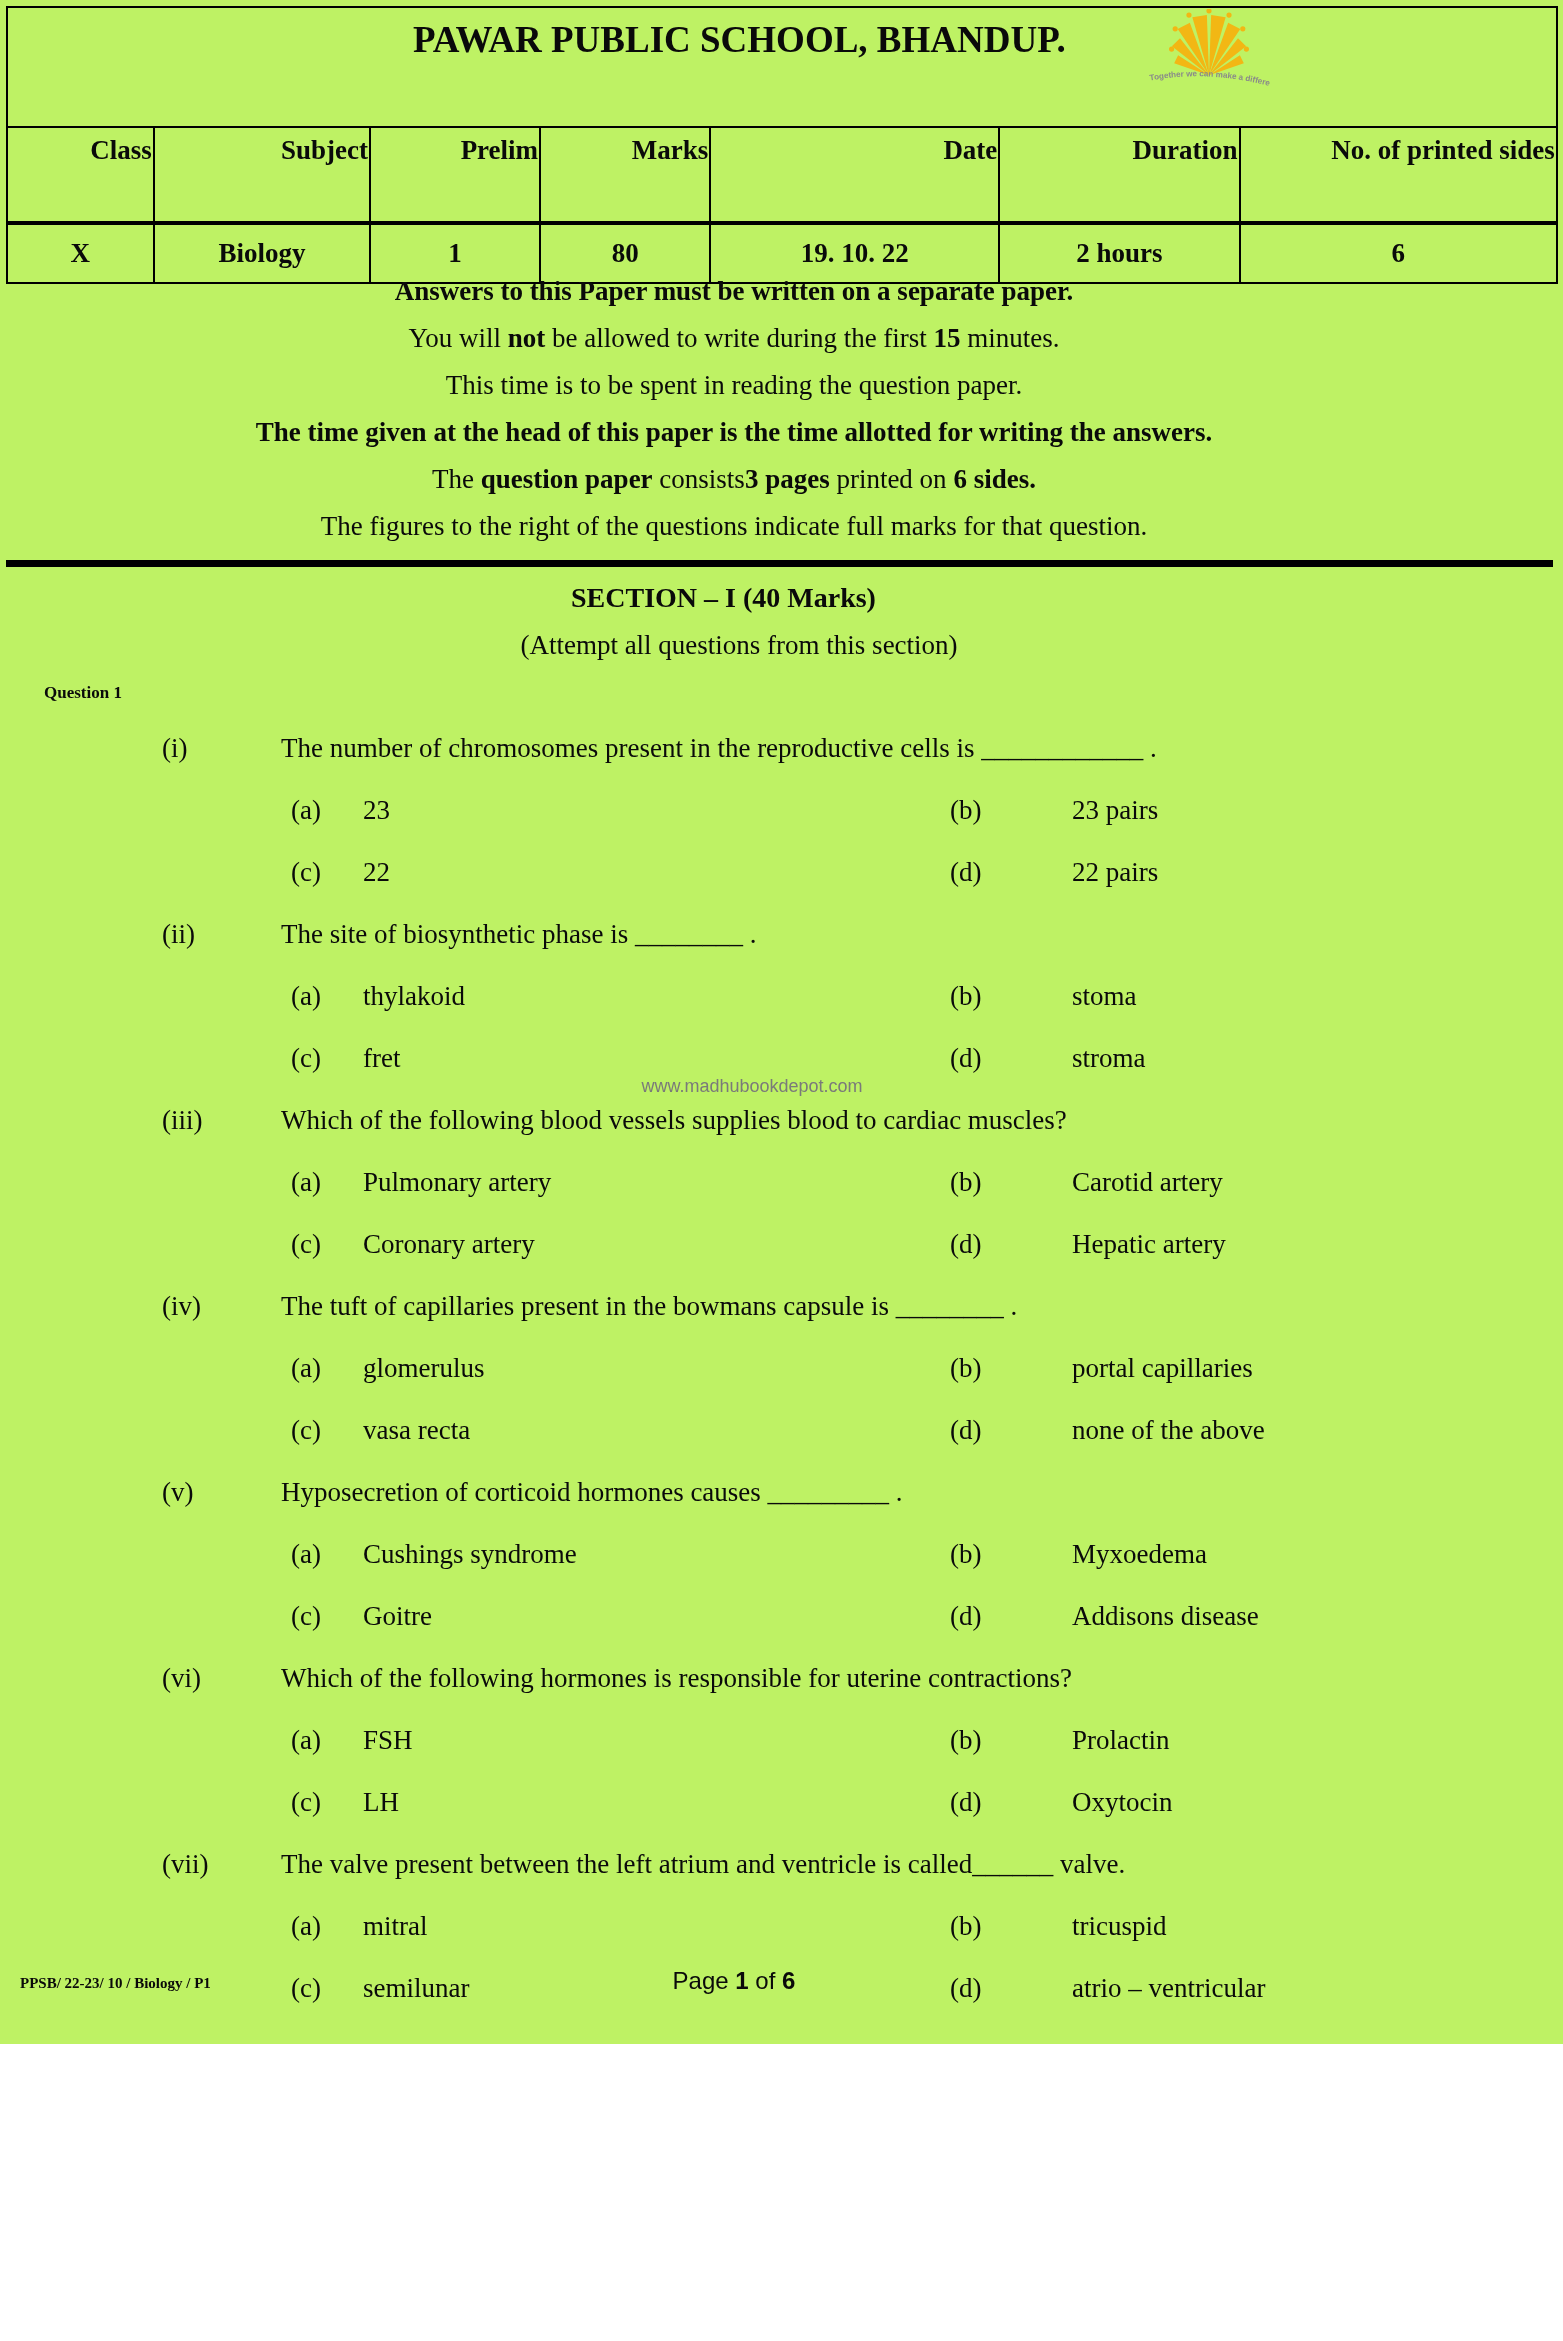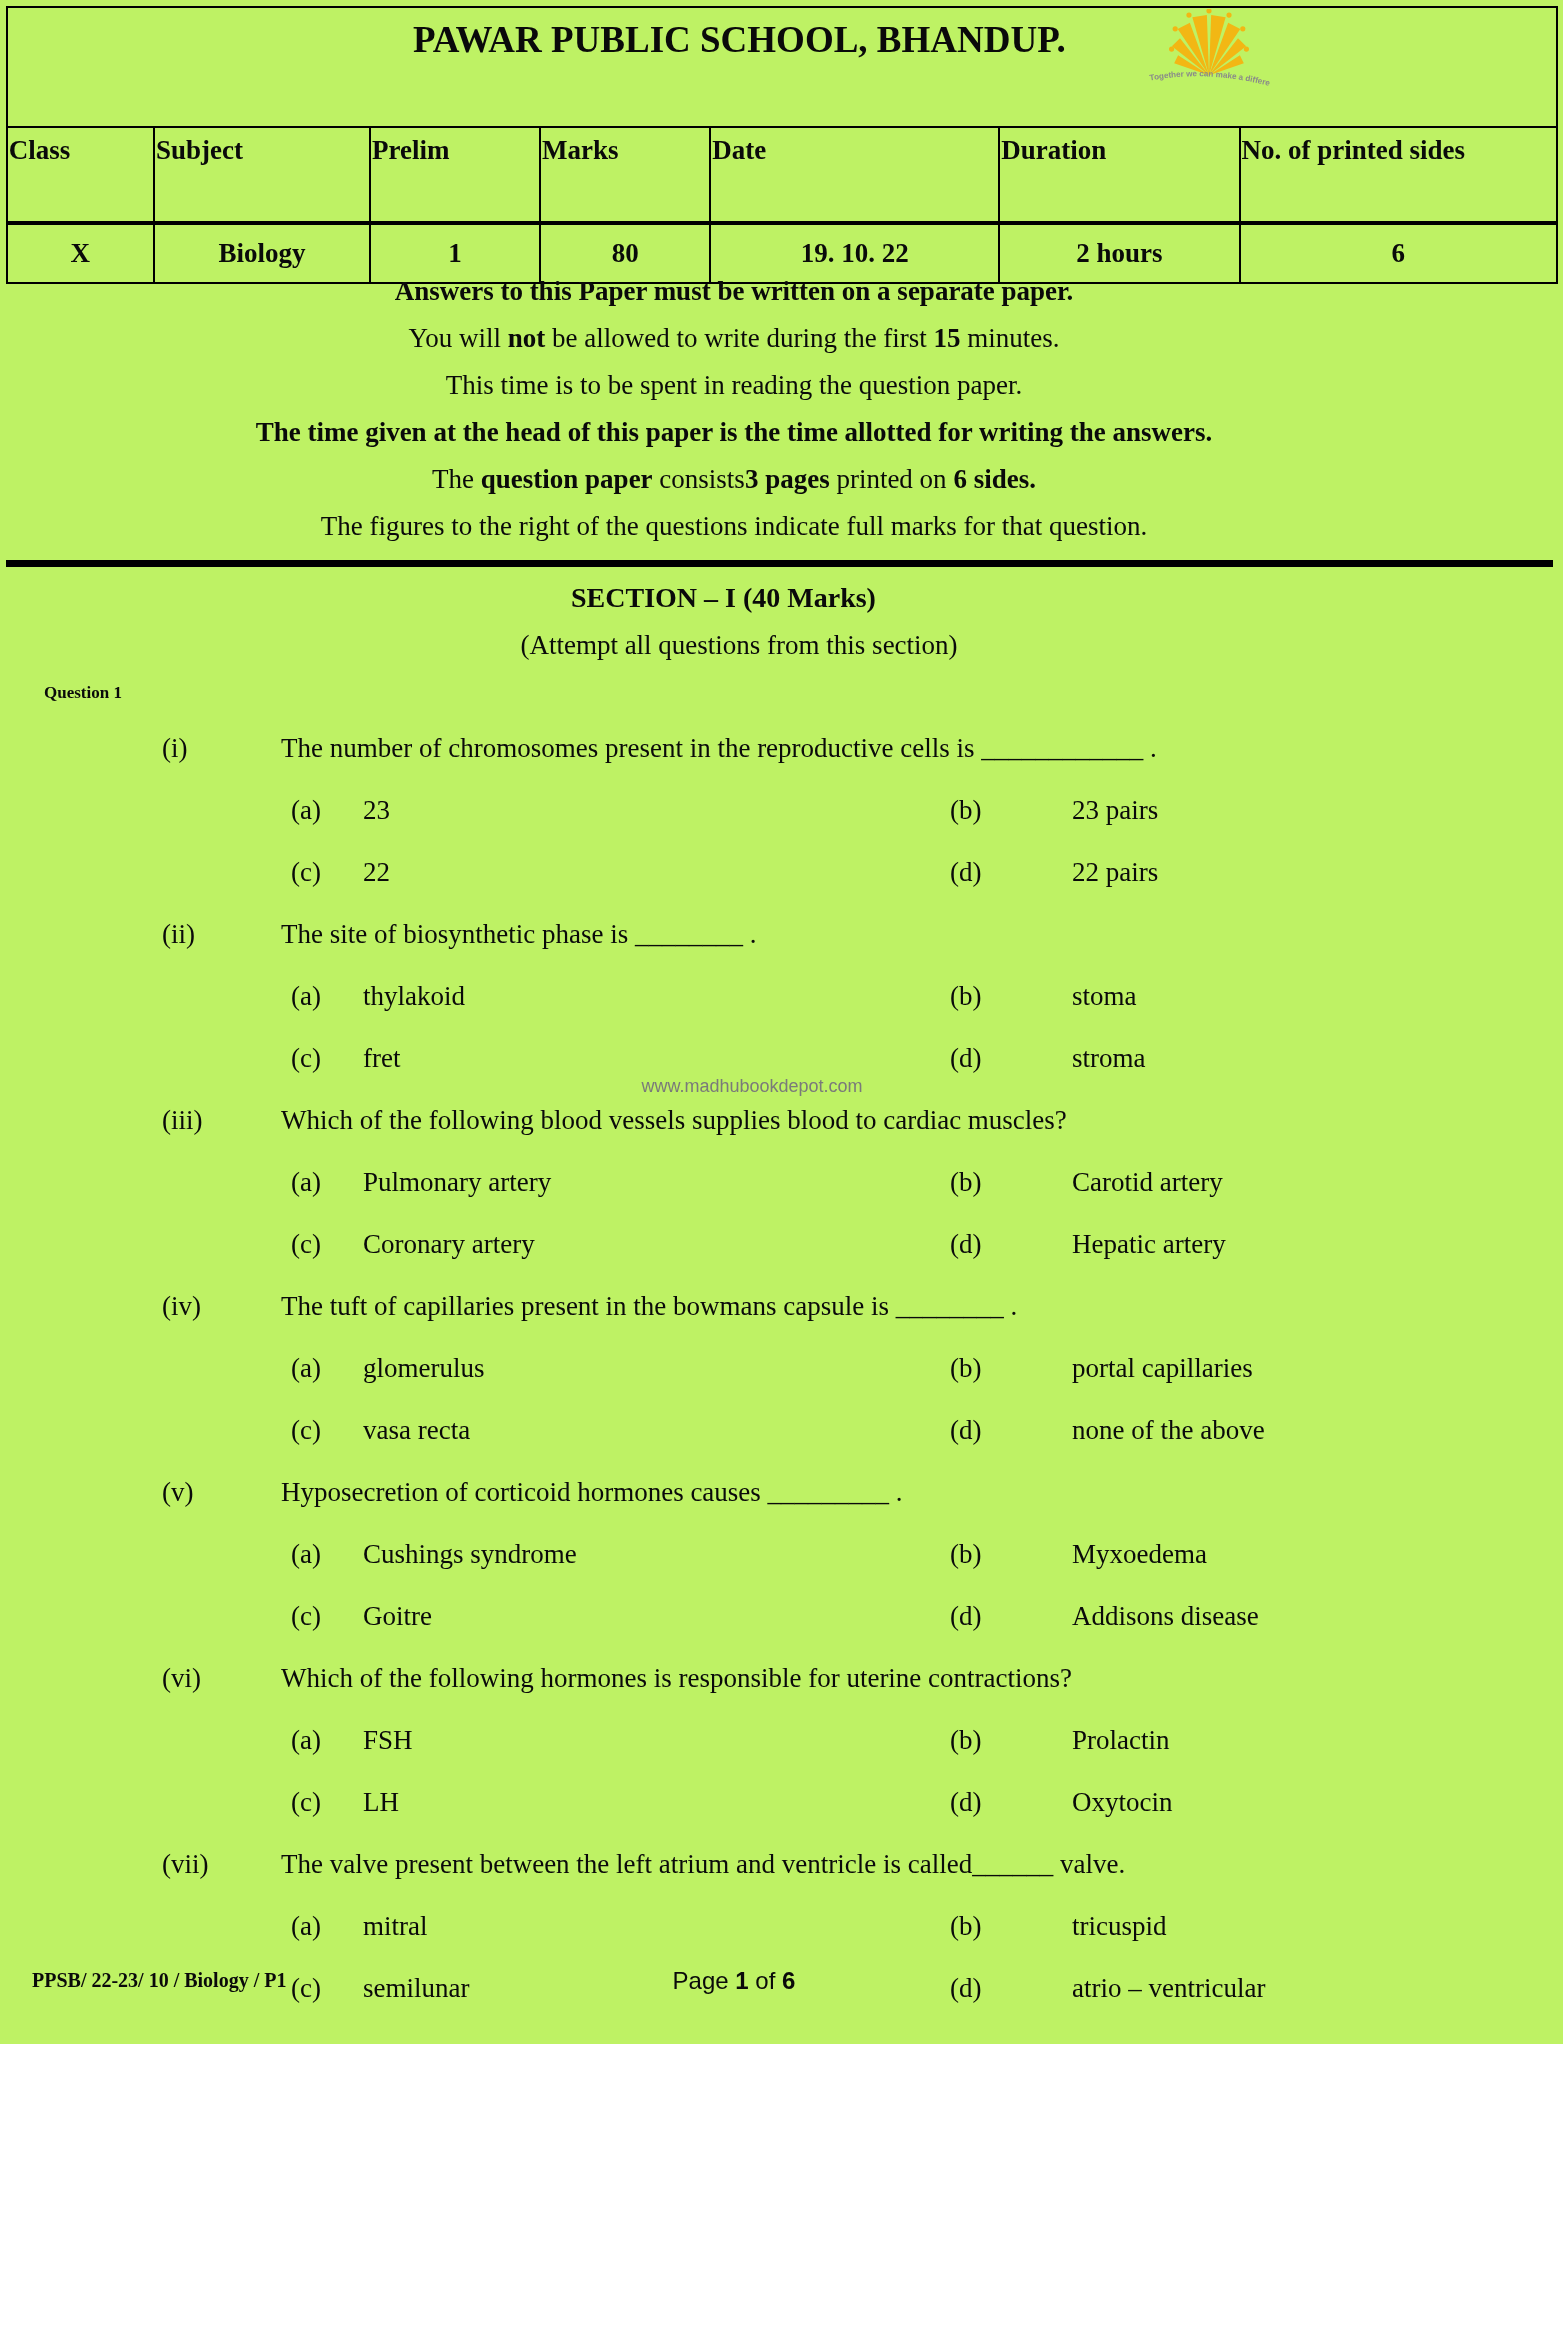--- a/index.html
+++ b/index.html
@@ -31,21 +31,21 @@
     padding-right: 86px;
     font-weight: bold;
     font-size: 37px;
     position: relative;
   }
   .school-logo { position: absolute; left: 1127px; top: 1.4px; }
   .head-row td {
     height: 86px;
     vertical-align: top;
     padding-top: 5.8px;
-    text-align: left;
+    text-align: right;
     font-weight: bold;
     font-size: 27px;
     line-height: 33px;
     border-bottom: 4.3px solid #000;
   }
   .data-row td {
     height: 55px;
     text-align: center;
     vertical-align: middle;
     font-weight: bold;
@@ -118,23 +118,22 @@
     color: #7a7a7a;
     transform: translateY(-29px);
   }
 
   
   .footer-left {
     position: absolute;
     left: 20px;
     bottom: 52px;
     font-weight: bold;
-    font-size: 20px;
+    font-size: 15px;
     font-family: "Liberation Serif", serif;
-    margin-left: 12px;
   }
   .footer-center {
     position: absolute;
     left: 0;
     bottom: 49px;
     width: 1468px;
     text-align: center;
     font-family: "Liberation Sans", sans-serif;
     font-size: 24px;
   }

